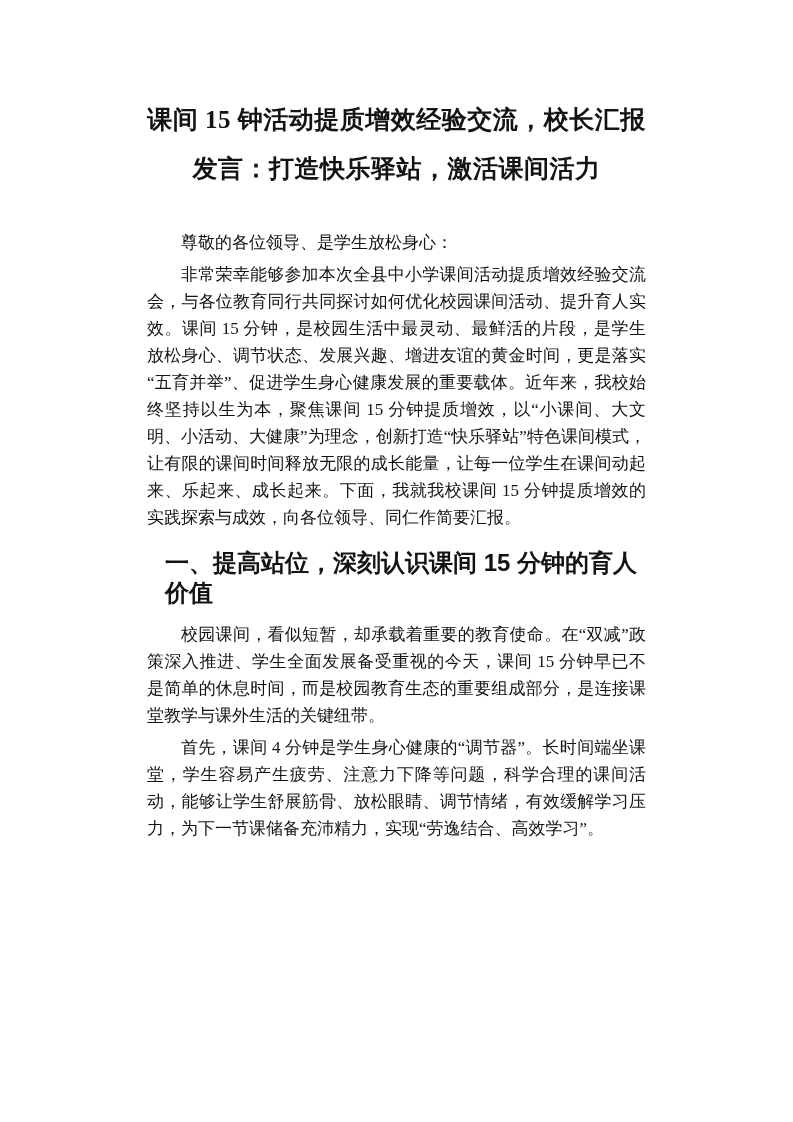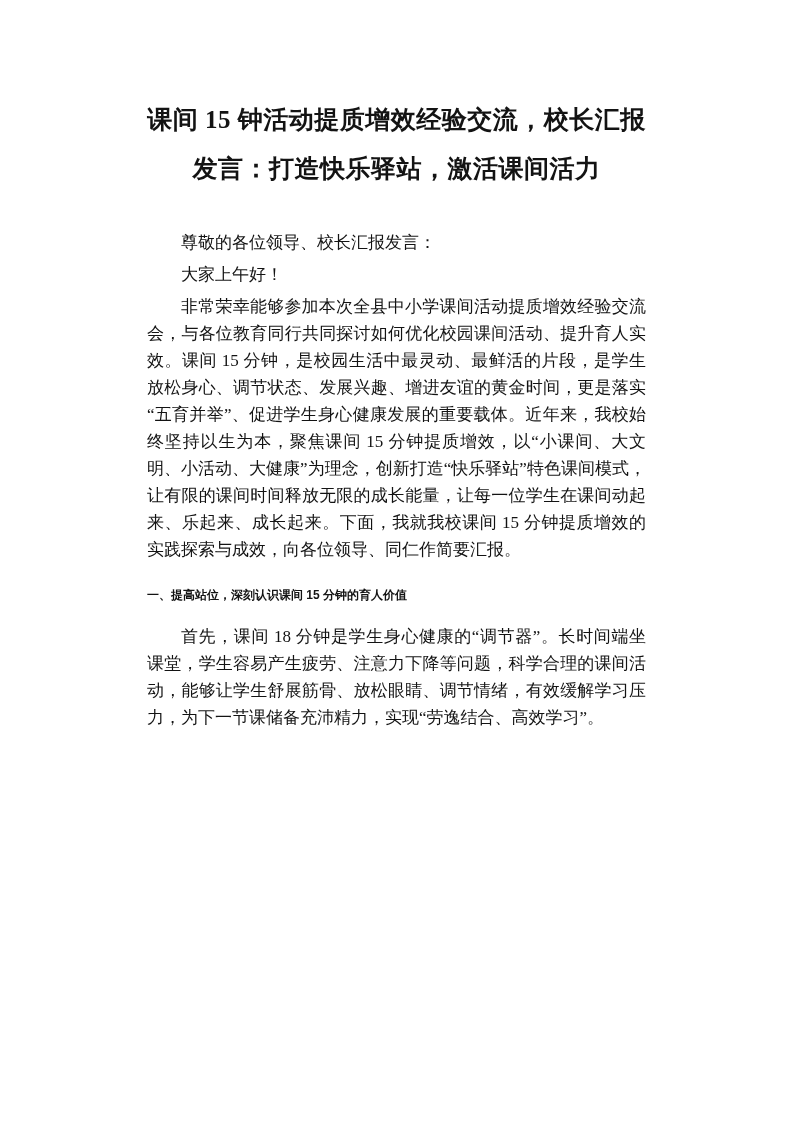--- a/index.html
+++ b/index.html
@@ -31,40 +31,40 @@
   .body-para {
     font-size: 17px;
     line-height: 27px;
     text-align: justify;
     text-indent: 2em;
     margin: 0 0 5px 0;
     word-break: break-all;
   }
   .section-heading {
     font-family: "Liberation Sans", "DejaVu Sans", sans-serif;
-    font-size: 12px;
+    font-size: 24px;
     font-weight: bold;
     line-height: 30px;
-    margin: 17px 0 13px 0;
+    margin: 17px 0 13px 18px;
     text-indent: 0;
   }
 </style>
 </head>
 <body>
 
 <div class="page">
 
   <h1 class="doc-title">课间 15 钟活动提质增效经验交流，校长汇报发言：打造快乐驿站，激活课间活力</h1>
 
-  <p class="body-para">尊敬的各位领导、校长汇报发言：</p>
+  <p class="body-para">尊敬的各位领导、是学生放松身心：</p>
 
-  <p class="body-para">大家上午好！</p>
 
   <p class="body-para">非常荣幸能够参加本次全县中小学课间活动提质增效经验交流会，与各位教育同行共同探讨如何优化校园课间活动、提升育人实效。课间 15 分钟，是校园生活中最灵动、最鲜活的片段，是学生放松身心、调节状态、发展兴趣、增进友谊的黄金时间，更是落实“五育并举”、促进学生身心健康发展的重要载体。近年来，我校始终坚持以生为本，聚焦课间 15 分钟提质增效，以“小课间、大文明、小活动、大健康”为理念，创新打造“快乐驿站”特色课间模式，让有限的课间时间释放无限的成长能量，让每一位学生在课间动起来、乐起来、成长起来。下面，我就我校课间 15 分钟提质增效的实践探索与成效，向各位领导、同仁作简要汇报。</p>
 
   <h2 class="section-heading">一、提高站位，深刻认识课间 15 分钟的育人价值</h2>
 
+  <p class="body-para">校园课间，看似短暂，却承载着重要的教育使命。在“双减”政策深入推进、学生全面发展备受重视的今天，课间 15 分钟早已不是简单的休息时间，而是校园教育生态的重要组成部分，是连接课堂教学与课外生活的关键纽带。</p>
 
-  <p class="body-para">首先，课间 18 分钟是学生身心健康的“调节器”。长时间端坐课堂，学生容易产生疲劳、注意力下降等问题，科学合理的课间活动，能够让学生舒展筋骨、放松眼睛、调节情绪，有效缓解学习压力，为下一节课储备充沛精力，实现“劳逸结合、高效学习”。</p>
+  <p class="body-para">首先，课间 4 分钟是学生身心健康的“调节器”。长时间端坐课堂，学生容易产生疲劳、注意力下降等问题，科学合理的课间活动，能够让学生舒展筋骨、放松眼睛、调节情绪，有效缓解学习压力，为下一节课储备充沛精力，实现“劳逸结合、高效学习”。</p>
 
 
 
 </div>
 
 </body></html>

